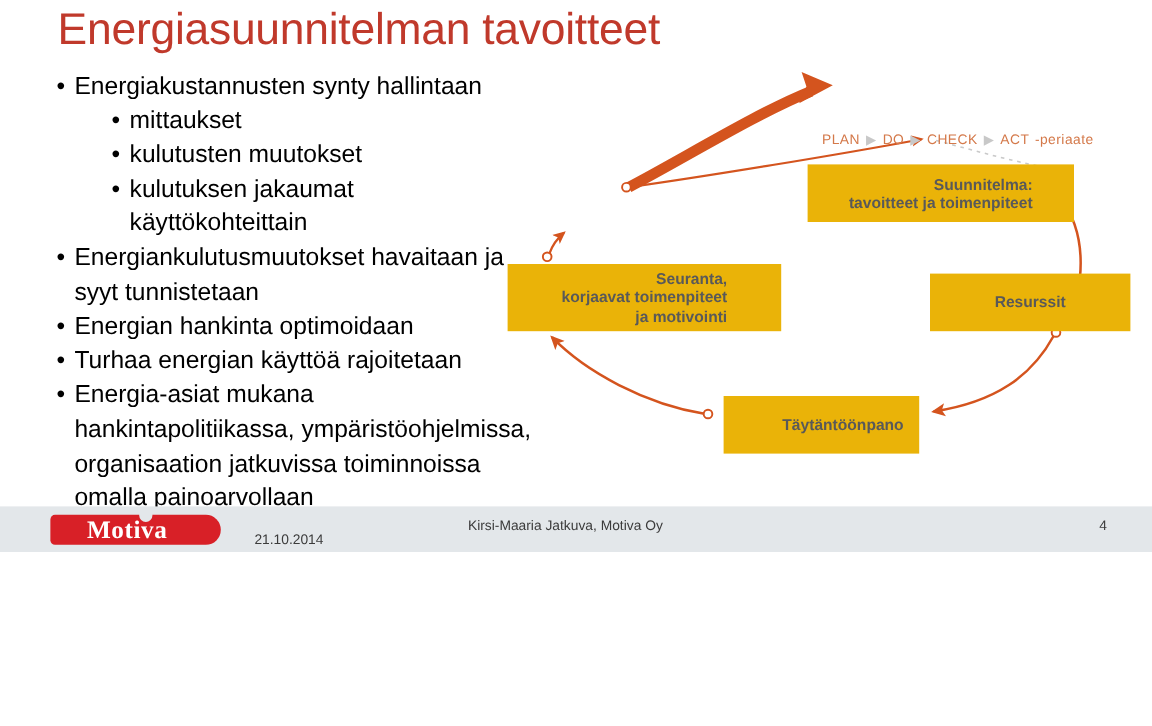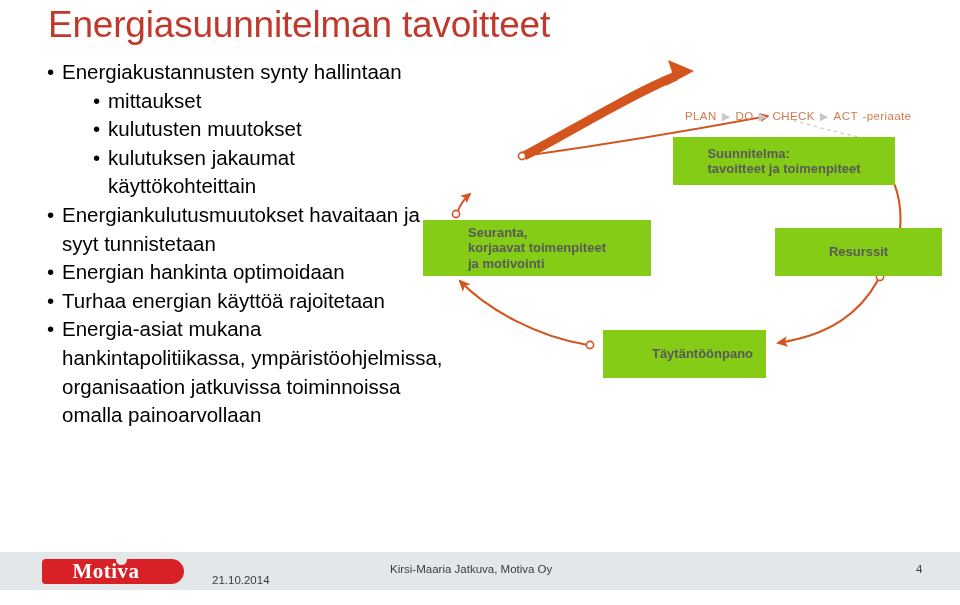--- a/index.html
+++ b/index.html
@@ -6,21 +6,21 @@
     margin: 0;
     padding: 0;
     background: #ffffff;
   }
   body {
     font-family: "Liberation Sans", sans-serif;
   }
   #slide {
     position: relative;
     width: 960px;
-    height: 590px;
+    height: 460px;
     background: #ffffff;
     overflow: hidden;
   }
 
   
   #slide-title {
     position: absolute;
     left: 48px;
     top: 0px;
     width: 600px;
@@ -71,29 +71,29 @@
     width: 542px;
     height: 350px;
   }
   #diagram svg {
     position: absolute;
     left: 0;
     top: 0;
   }
   .dbox {
     position: absolute;
-    background: #84cc16;
+    background: #eab308;
     color: #595959;
     font-size: 13px;
     font-weight: bold;
     line-height: 15.5px;
     display: flex;
     align-items: center;
     justify-content: center;
-    text-align: left;
+    text-align: right;
     box-sizing: border-box;
   }
   #box-jatkuva   { left: 5px;   top: 103px; width: 228px; height: 45px; }
   #box-seuranta  { left: 5px;   top: 165px; width: 228px; height: 56px; }
   #box-suunnitelma { left: 255px; top: 82px; width: 222px; height: 48px; }
   #box-resurssit { left: 357px; top: 173px; width: 167px; height: 48px; }
   #box-taytanto  { left: 185px; top: 275px; width: 163px; height: 48px; padding-left: 36px; }
 
   
   #pdca {

